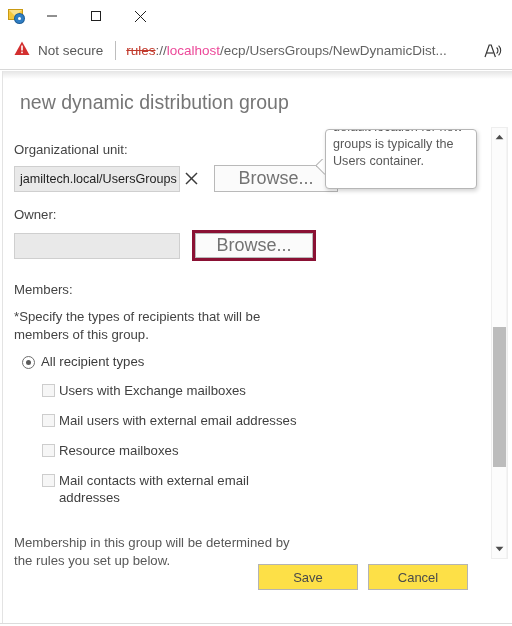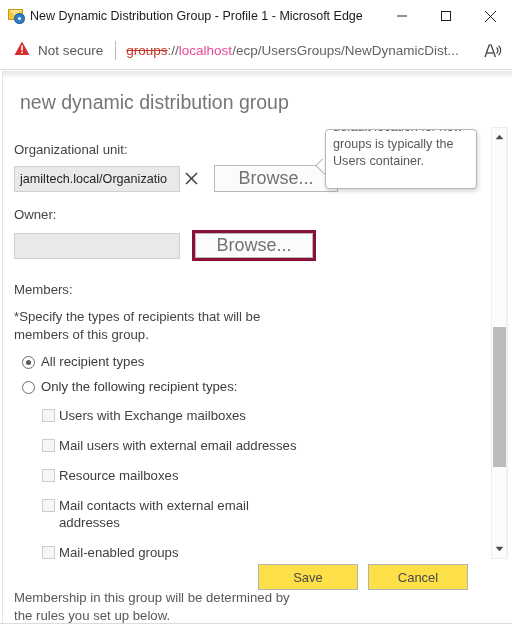--- a/index.html
+++ b/index.html
@@ -450,21 +450,20 @@
 </head>
 <body>
 
 <div class="window">
 
   <div class="titlebar">
     <div class="tb-icon">
       <div class="env"></div>
       <div class="gear"></div>
     </div>
-    <div class="tb-title">New Dynamic Distribution Group - Profile 1 - Microsoft Edge</div>
     <div class="tb-controls">
       <div class="tb-btn">
         <svg width="12" height="12" viewBox="0 0 12 12">
             <line x1="1" y1="6" x2="11" y2="6" stroke="#202020" stroke-width="1"></line>
           </svg>
       </div>
       <div class="tb-btn">
         <svg width="12" height="12" viewBox="0 0 12 12">
             <rect x="1.5" y="1.5" width="9" height="9" fill="none" stroke="#202020" stroke-width="1"></rect>
           </svg>
@@ -481,21 +480,21 @@
   <div class="addrbar">
     <span class="warn-tri">
       <svg width="16" height="15" viewBox="0 0 16 15">
         <path d="M8 0.5 L15.5 14 L0.5 14 Z" fill="#d32f2f"></path>
         <rect x="7.2" y="4.5" width="1.6" height="5" fill="#ffffff"></rect>
         <rect x="7.2" y="10.6" width="1.6" height="1.6" fill="#ffffff"></rect>
       </svg>
     </span>
     <span class="notsecure">Not secure</span>
     <span class="addr-sep"></span>
-    <span class="urlwrap"><span class="url-scheme">groups</span><span class="url-path">://</span><span class="url-host">localhost</span><span class="url-path">/ecp/UsersGroups/NewDynamicDist...</span></span>
+    <span class="urlwrap"><span class="url-scheme">rules</span><span class="url-path">://</span><span class="url-host">localhost</span><span class="url-path">/ecp/UsersGroups/NewDynamicDist...</span></span>
     <span class="readaloud">
       <svg width="18" height="16" viewBox="0 0 18 16">
         <path d="M1 14 L5.2 2 L7.2 2 L11.4 14" fill="none" stroke="#353535" stroke-width="1.2"></path>
         <line x1="3" y1="10" x2="9.4" y2="10" stroke="#353535" stroke-width="1.2"></line>
         <path d="M12.6 4.5 a4 4 0 0 1 0 6" fill="none" stroke="#353535" stroke-width="1.1"></path>
         <path d="M14.6 2.6 a6.8 6.8 0 0 1 0 9.8" fill="none" stroke="#353535" stroke-width="1.1"></path>
       </svg>
     </span>
   </div>
 
@@ -504,21 +503,21 @@
     <div class="edge-left"></div>
     <div class="edge-bottom"></div>
 
     <div class="dlg-title">new dynamic distribution group</div>
 
     <div class="form">
 
       <div class="lbl">Organizational unit:</div>
       <div class="row">
         <div class="txtinput">
-          <span class="val">jamiltech.local/Organizatio</span>
+          <span class="val">jamiltech.local/UsersGroups</span>
         </div>
         <span class="clearbtn">
           <svg width="13" height="13" viewBox="0 0 13 13">
               <line x1="1" y1="1" x2="12" y2="12" stroke="#3b3b3b" stroke-width="1.5"></line>
               <line x1="12" y1="1" x2="1" y2="12" stroke="#3b3b3b" stroke-width="1.5"></line>
             </svg>
         </span>
         <div class="browsebtn">Browse...</div>
       </div>
 
@@ -532,44 +531,36 @@
         </div>
       </div>
 
       <div class="lbl members-lbl">Members:</div>
       <div class="specify">*Specify the types of recipients that will be members of this group.</div>
 
       <div class="radiorow">
         <span class="radio on"></span>
         <span class="rl">All recipient types</span>
       </div>
-      <div class="radiorow">
-        <span class="radio"></span>
-        <span class="rl">Only the following recipient types:</span>
-      </div>
 
       <div class="cbrow">
         <span class="cbox"></span>
         <span class="cl">Users with Exchange mailboxes</span>
       </div>
       <div class="cbrow">
         <span class="cbox"></span>
         <span class="cl">Mail users with external email addresses</span>
       </div>
       <div class="cbrow">
         <span class="cbox"></span>
         <span class="cl">Resource mailboxes</span>
       </div>
       <div class="cbrow">
         <span class="cbox"></span>
         <span class="cl">Mail contacts with external email addresses</span>
-      </div>
-      <div class="cbrow">
-        <span class="cbox"></span>
-        <span class="cl">Mail-enabled groups</span>
       </div>
 
       <div class="membership">Membership in this group will be determined by the rules you set up below.</div>
     </div>
 
     <div class="footer">
       <div class="fbtn">Save</div>
       <div class="fbtn">Cancel</div>
     </div>
 

